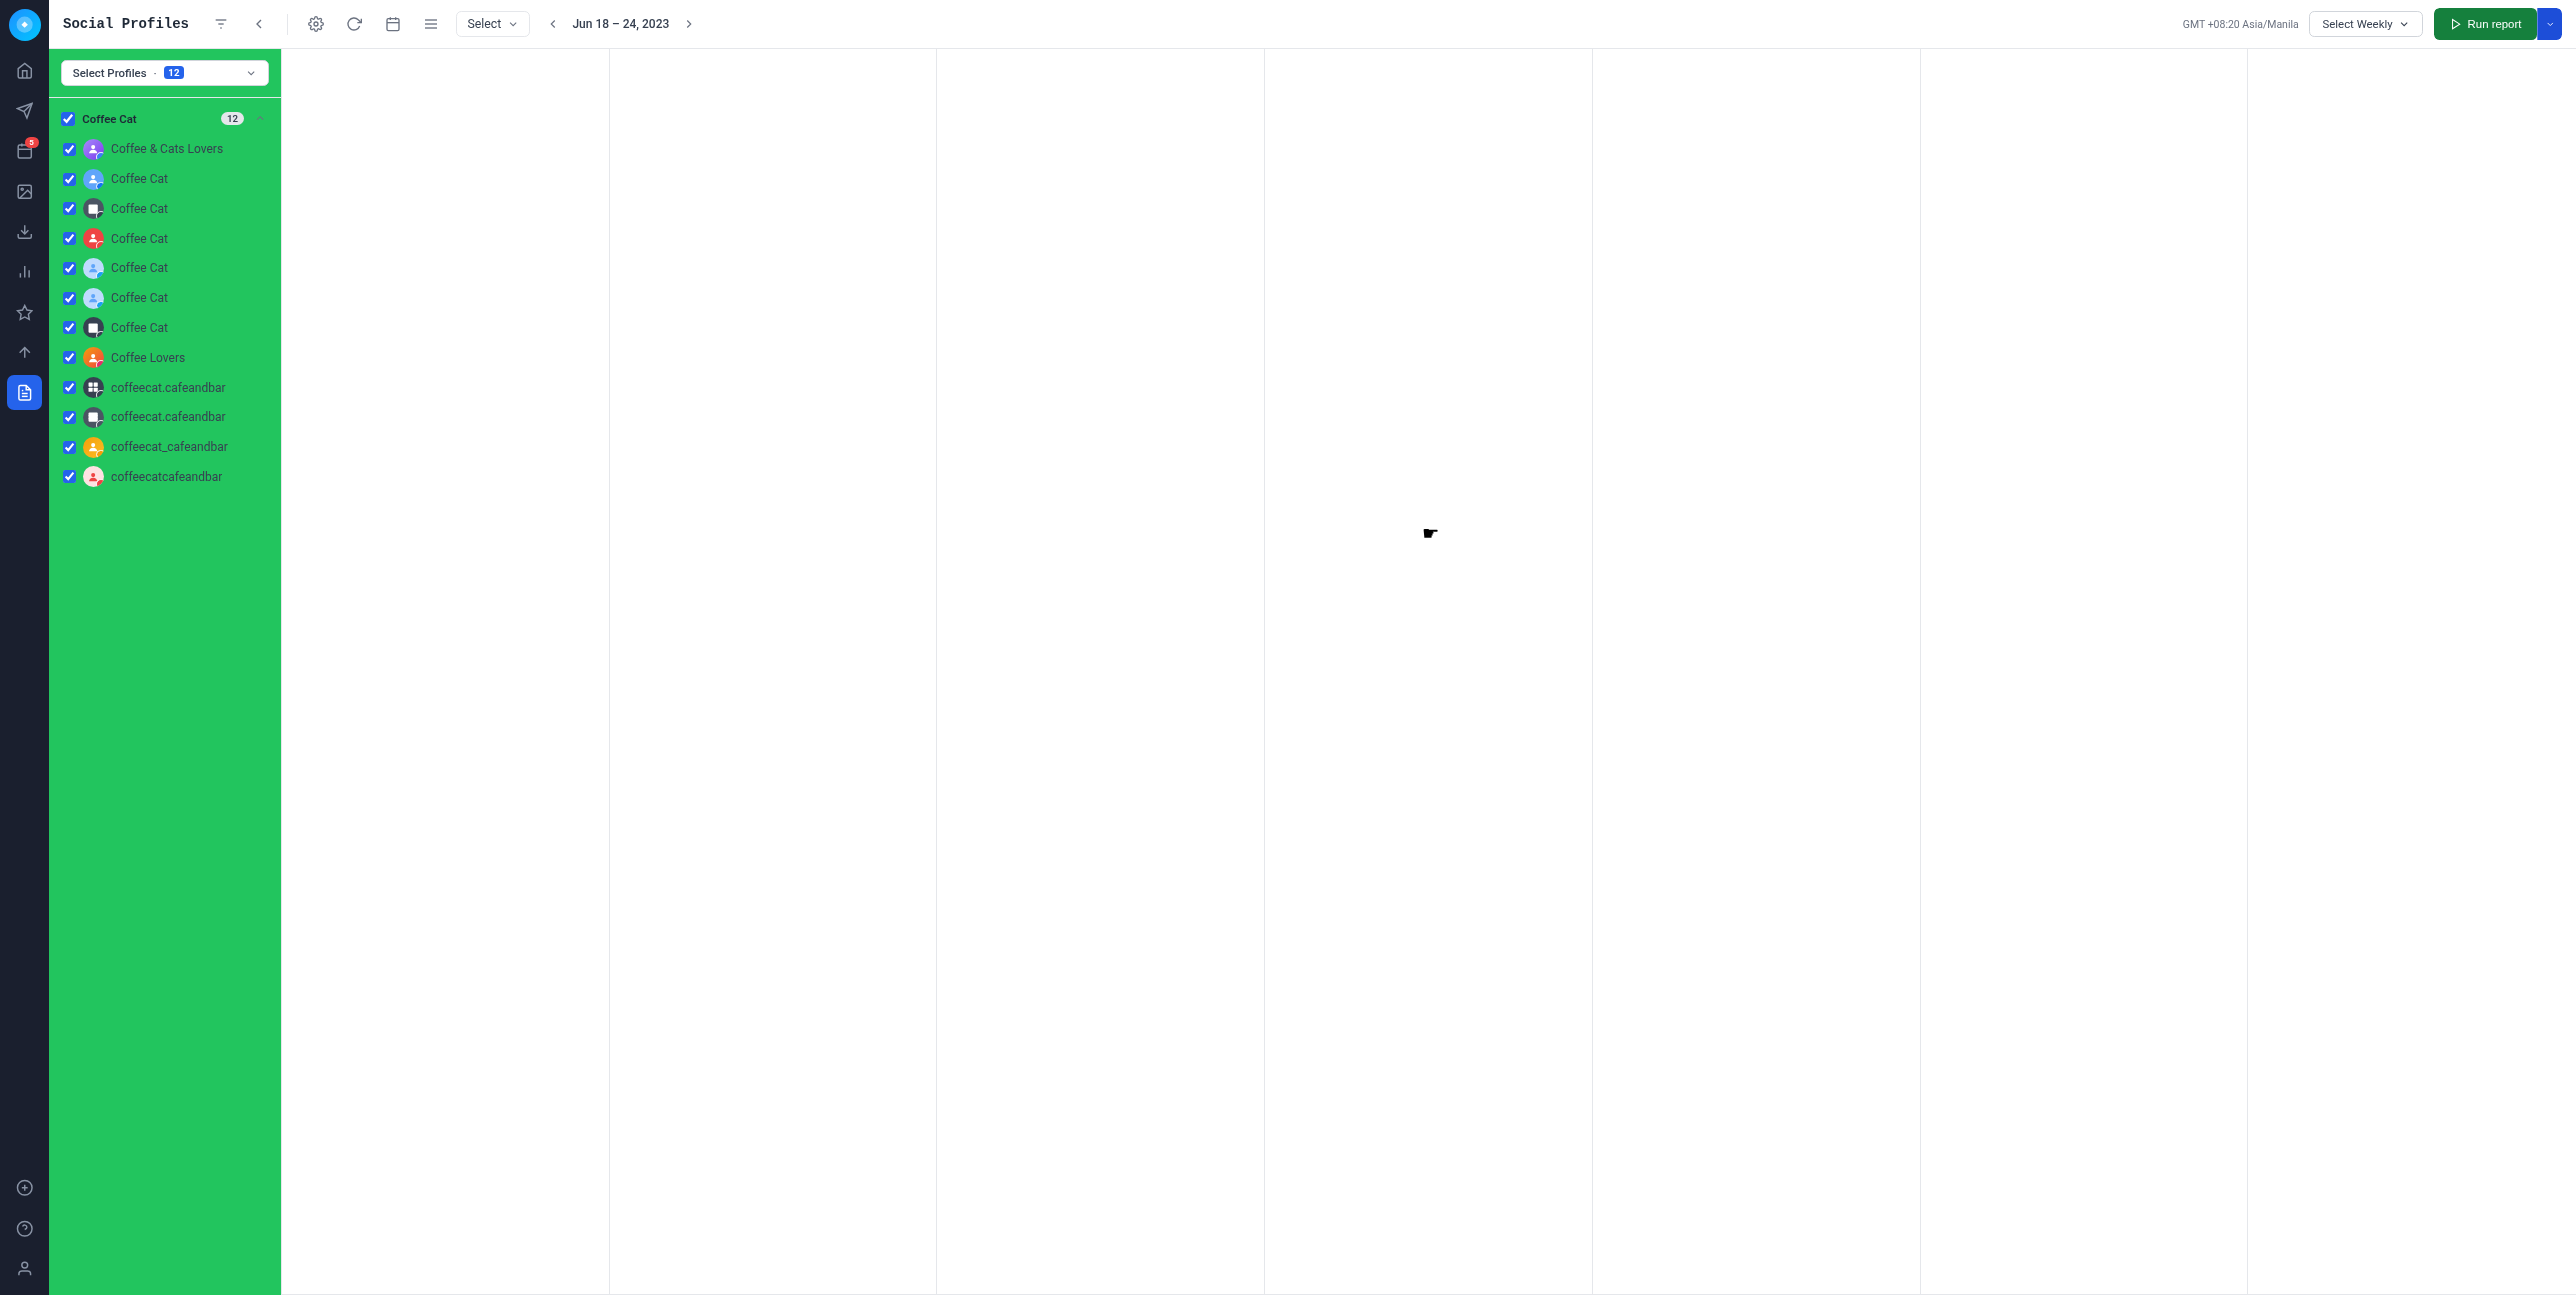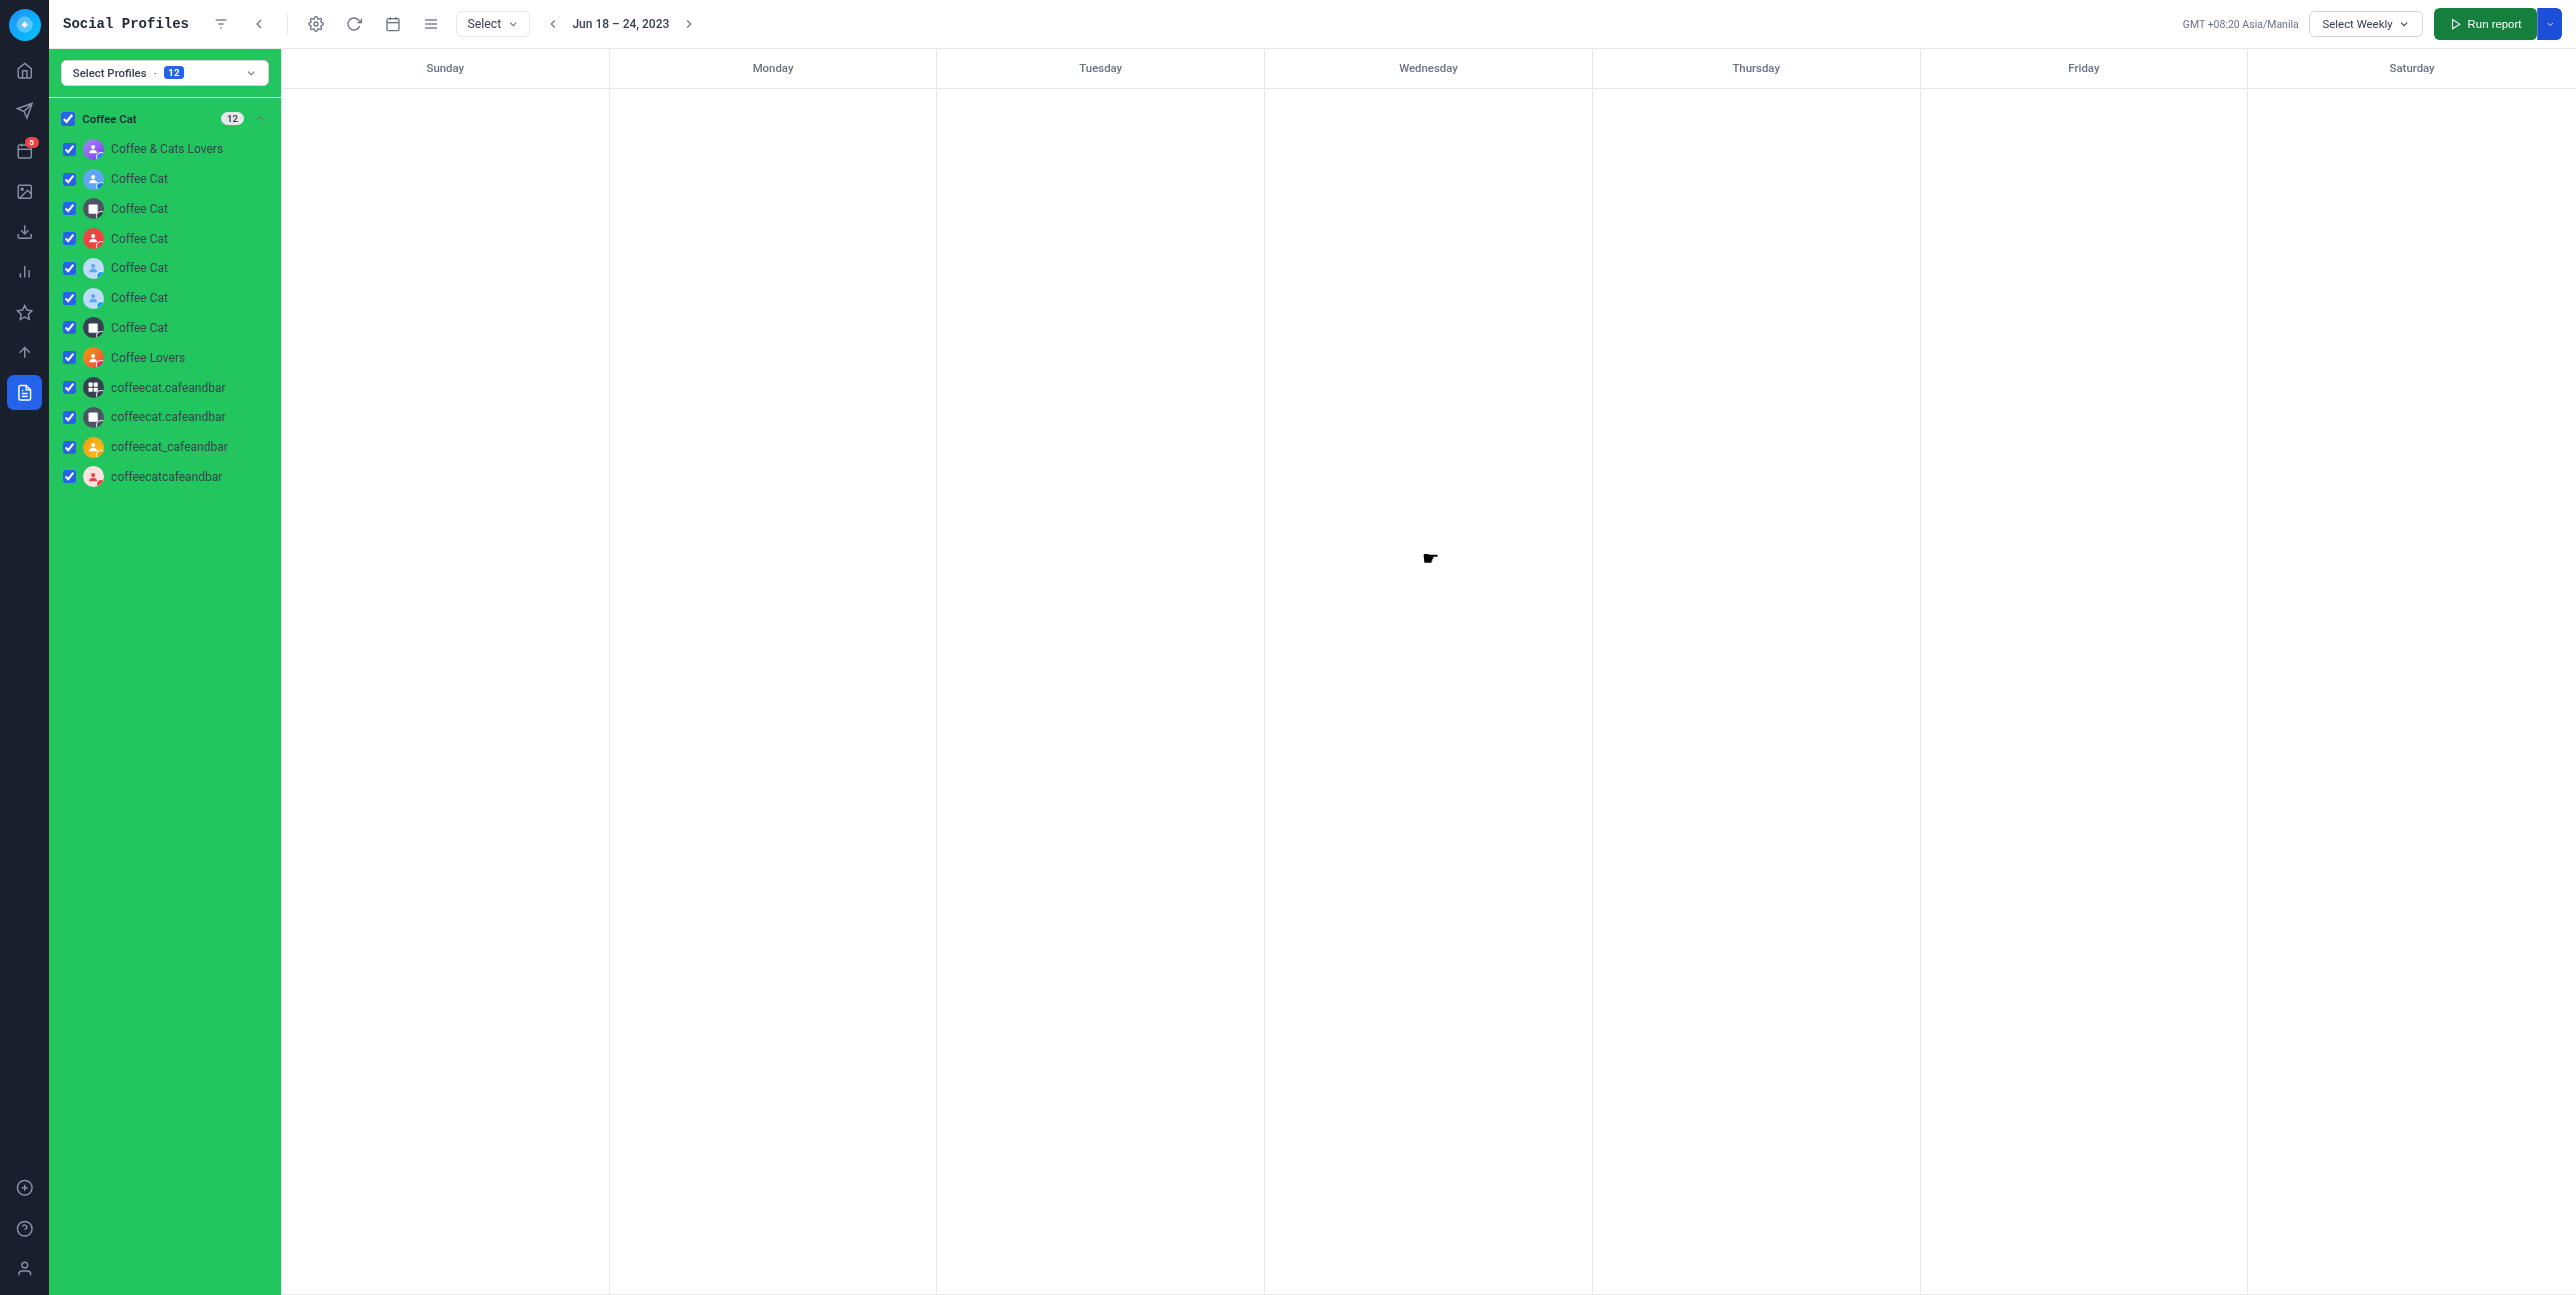--- a/index.html
+++ b/index.html
@@ -665,29 +665,20 @@
                 <path d="M4 20c0-4 3.6-7 8-7s8 3 8 7"></path>
               </svg>
             <div class="platform-badge" style="background:#ef4444;"></div>
           </div>
           <span class="profile-name">coffeecatcafeandbar</span>
         </div>
       </div>
     </div>
 
     <div class="calendar-area calendar-relative">
-      <div class="calendar-header">
-        <div class="calendar-day-header">Sunday</div>
-        <div class="calendar-day-header">Monday</div>
-        <div class="calendar-day-header">Tuesday</div>
-        <div class="calendar-day-header">Wednesday</div>
-        <div class="calendar-day-header">Thursday</div>
-        <div class="calendar-day-header">Friday</div>
-        <div class="calendar-day-header">Saturday</div>
-      </div>
       <div class="calendar-body">
         <div class="calendar-cell"></div>
         <div class="calendar-cell"></div>
         <div class="calendar-cell"></div>
         <div class="calendar-cell" style="position:relative;">
 
           <span style="position:absolute;top:38%;left:48%;font-size:19.3px;pointer-events:none;user-select:none;">☛</span>
         </div>
         <div class="calendar-cell"></div>
         <div class="calendar-cell"></div>

